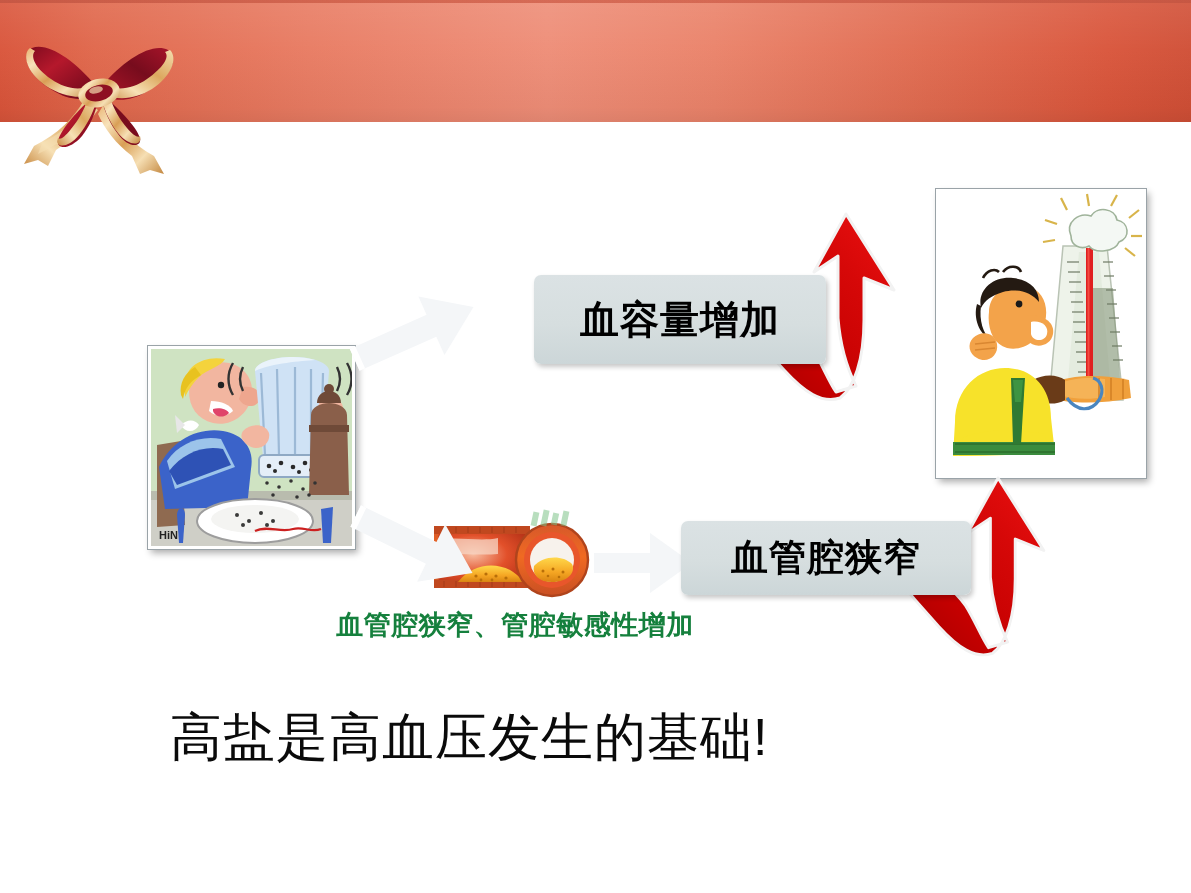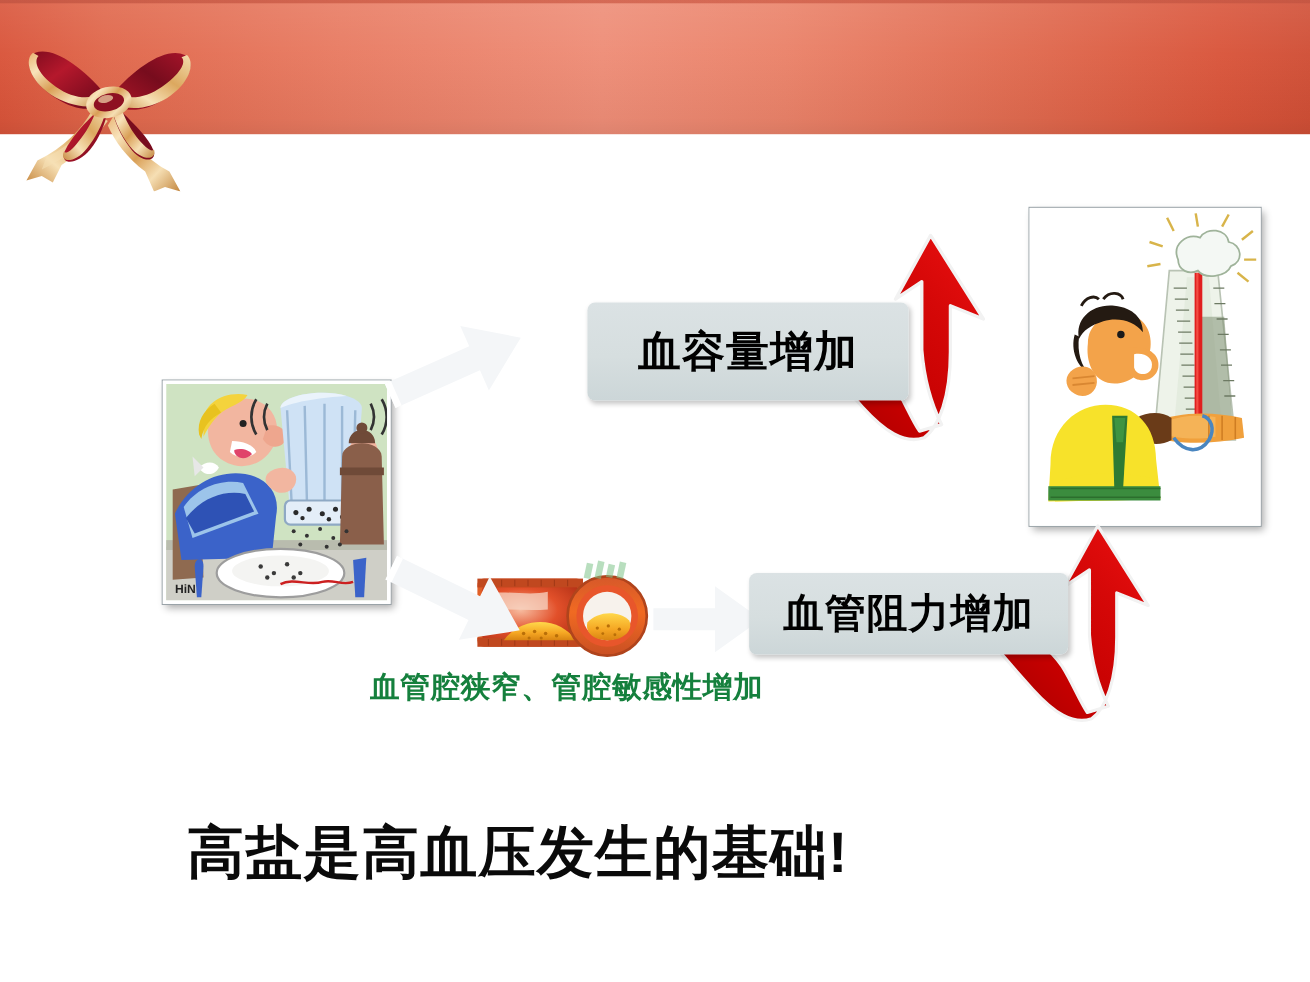--- a/index.html
+++ b/index.html
@@ -127,25 +127,24 @@
     font-size: 27px;
     font-weight: bold;
     color: #15803d;
     letter-spacing: .5px;
   }
   #slide-conclusion {
     position: absolute;
     left: 170px;
     top: 703px;
     font-size: 52px;
-    font-weight: bold;
+    font-weight: normal;
     color: #0a0a0a;
     letter-spacing: 1px;
     white-space: nowrap;
-    margin-top: 38px;
   }
 
   
   .arrow-svg { position: absolute; }
   #arrow-gray-up    { left: 345px; top: 283px;  width: 140px; height: 100px; }
   #arrow-gray-down  { left: 345px; top: 495px;  width: 140px; height: 100px; }
   #arrow-gray-right { left: 592px; top: 527px;  width: 105px; height: 72px; }
   #arrow-red-upper  { left: 718px; top: 198px;  width: 215px; height: 205px; }
   #arrow-red-lower  { left: 876px; top: 458px;  width: 205px; height: 205px; }
 
@@ -505,20 +504,20 @@
              L96,74 L128,16 L176,92 L146,80 L146,122
              C146,162 136,190 122,200
              C104,206 86,194 66,172 C44,148 26,126 18,116 Z" fill="url(#redArrowG2)" stroke="#f2f2f2" stroke-width="3" stroke-linejoin="round"></path>
   </svg>
 
   <div class="info-box" id="box-blood-volume">
     <span>血容量增加</span>
   </div>
 
   <div class="info-box" id="box-vascular-resistance">
-    <span>血管阻力增加</span>
+    <span>血管腔狭窄</span>
   </div>
 
   <div id="vessel-caption">血管腔狭窄、管腔敏感性增加</div>
 
   <div id="slide-conclusion">高盐是高血压发生的基础!</div>
 
 </div>
 
 </body></html>

